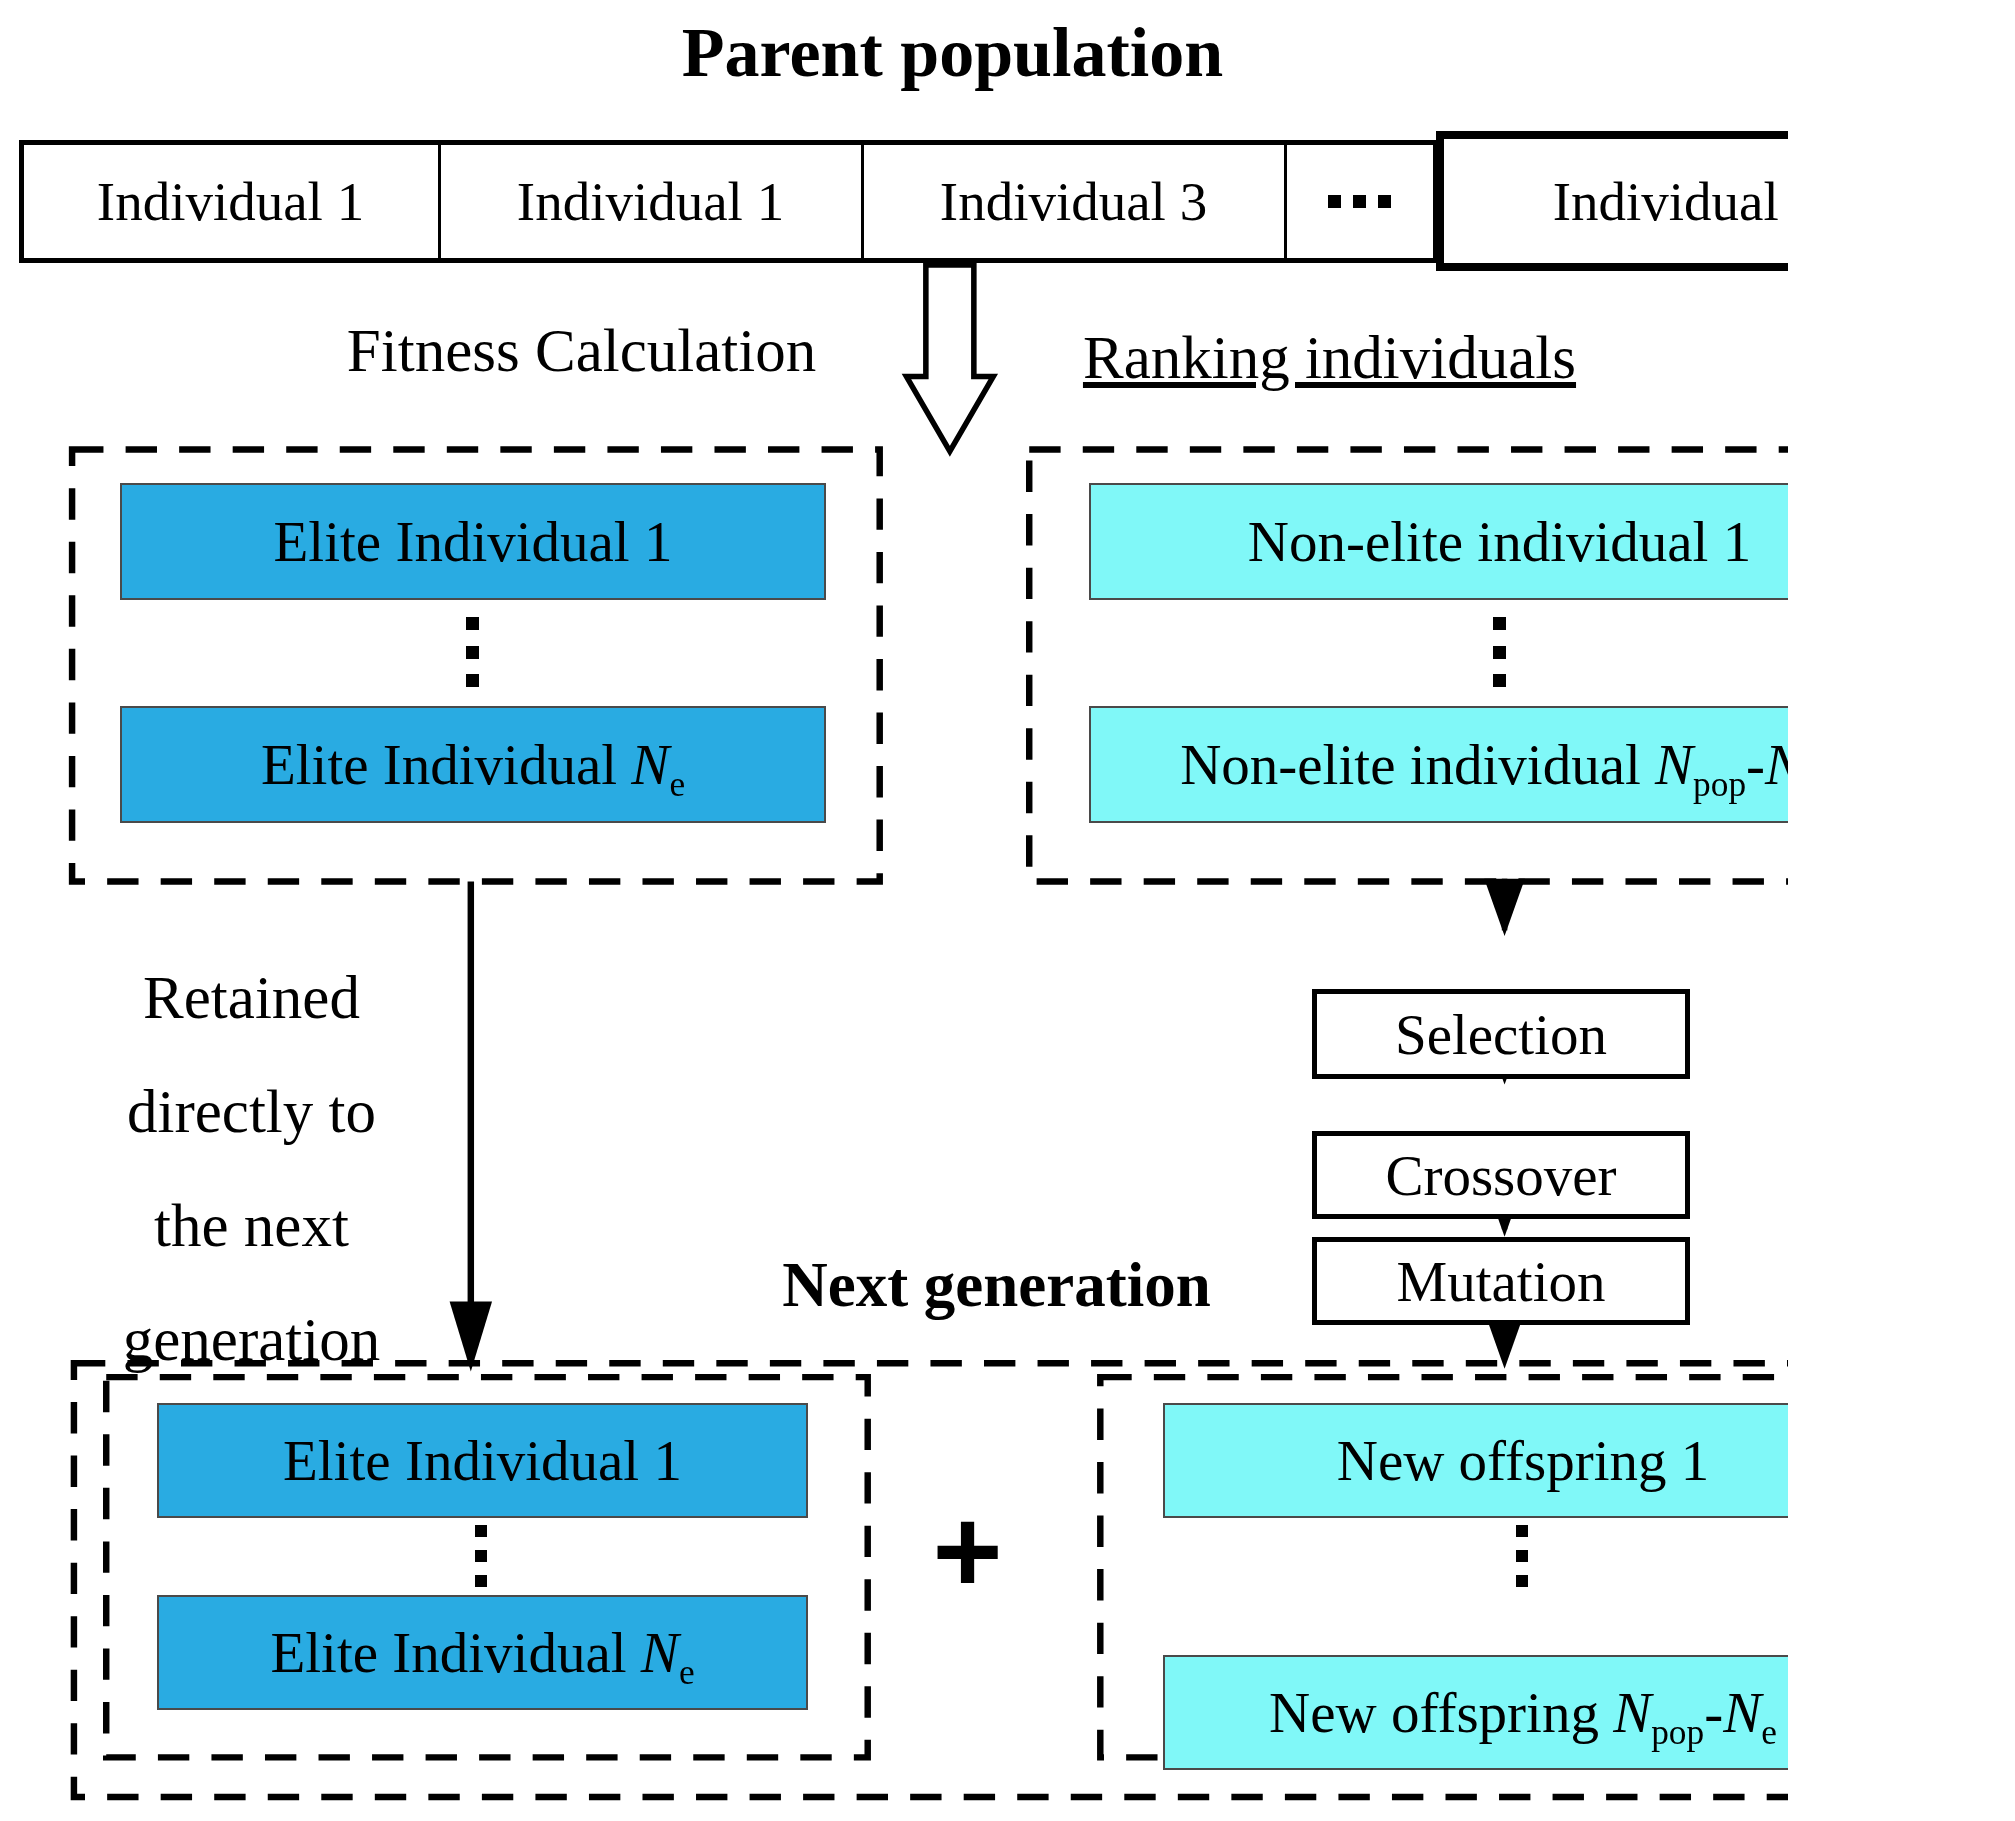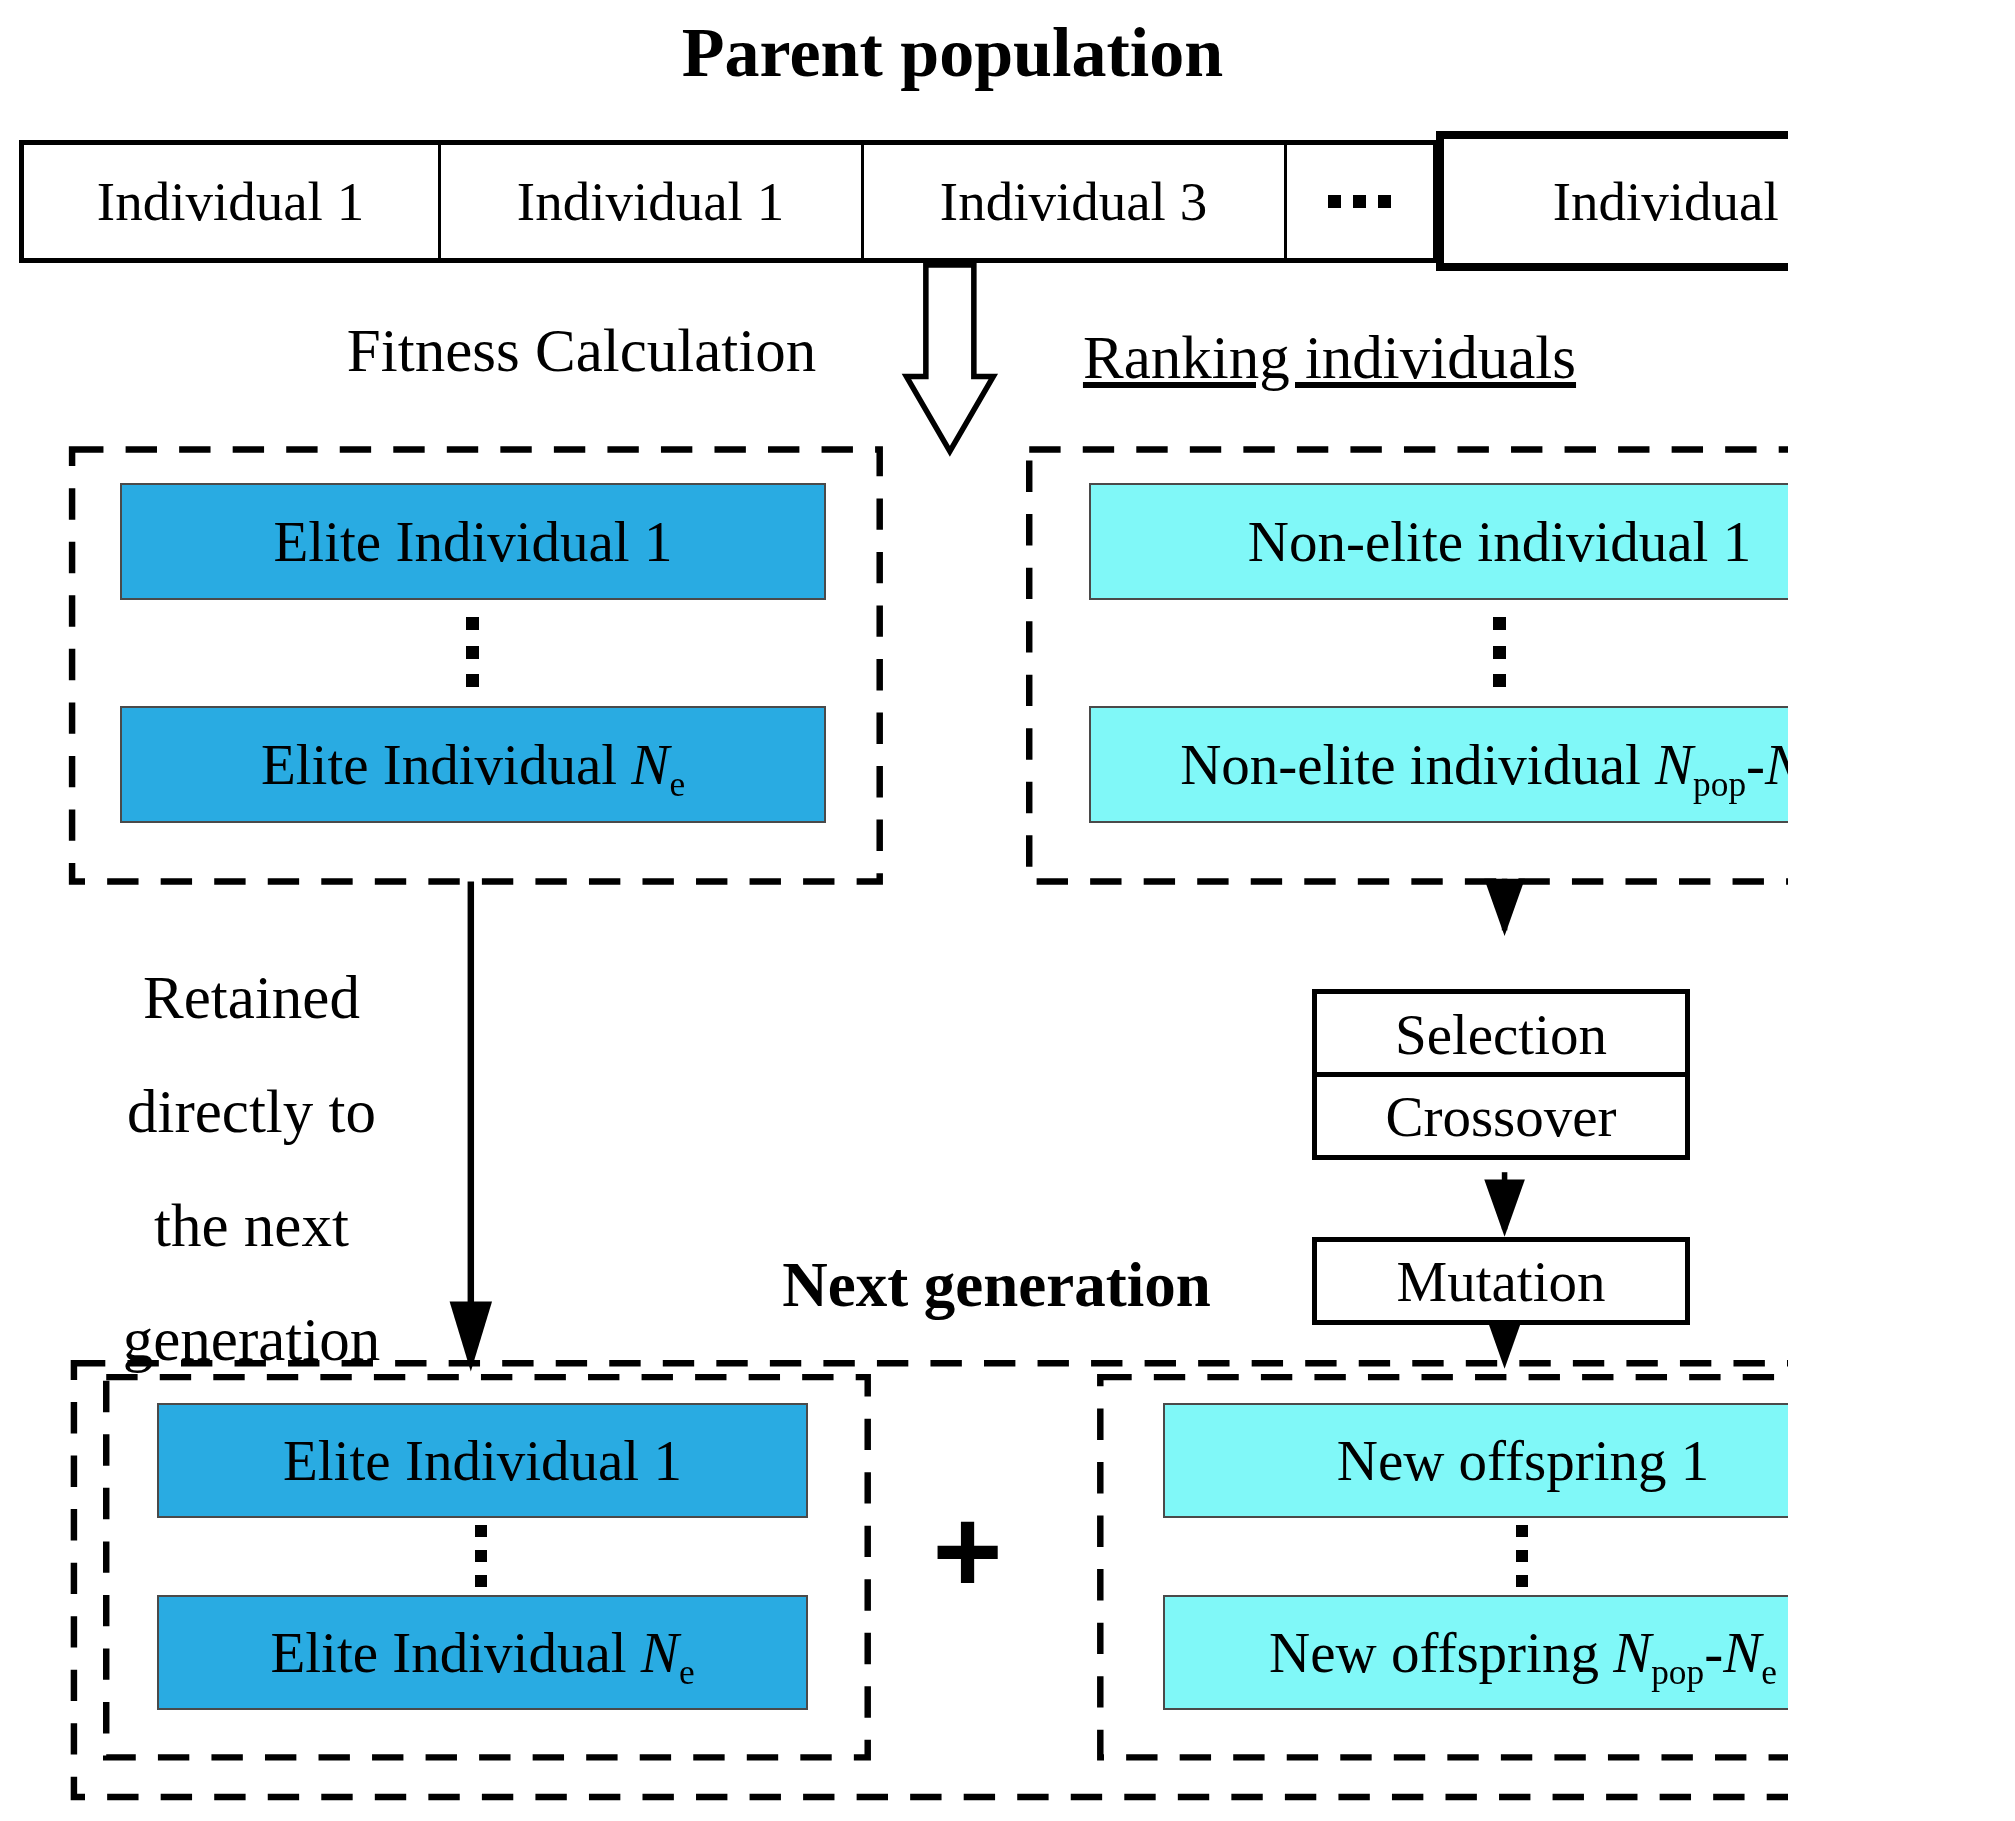--- a/index.html
+++ b/index.html
@@ -34,26 +34,26 @@
   .cbox{border:2.8px solid #4a4a4a;font-size:57px;}
   .elite{background:#29abe2;}
   .nonelite{background:#80f8f8;}
   .e1{left:120px;top:483px;width:706px;height:117px;}
   .e2{left:120px;top:706px;width:706px;height:117px;}
   .n1{left:1089px;top:483px;width:821px;height:117px;}
   .n2{left:1089px;top:706px;width:821px;height:117px;}
   .be1{left:157px;top:1403px;width:651px;height:115px;}
   .be2{left:157px;top:1595px;width:651px;height:115px;}
   .o1{left:1163px;top:1403px;width:720px;height:115px;}
-  .o2{left:1163px;top:1595px;width:720px;height:115px;}
+  .o2{left:1163px;top:1655px;width:720px;height:115px;}
 
   
   .pbox{border:5.5px solid #000;background:#fff;font-size:57px;}
   .psel{left:1312px;top:989px;width:378px;height:90px;}
-  .pcro{left:1312px;top:1072px;width:378px;height:88px;}
+  .pcro{left:1312px;top:1131px;width:378px;height:88px;}
   .pmut{left:1312px;top:1237px;width:378px;height:88px;}
 
   
   .vdots{position:absolute;display:flex;flex-direction:column;gap:15.7px;}
   .vdots span{width:13px;height:13px;background:#000;display:block;}
   .vd-tl{left:466px;top:617px;}
   .vd-tr{left:1493px;top:617px;}
   .vd-bl{left:475px;top:1525px;gap:13px;}
   .vd-bl span{width:12px;height:12px;}
   .vd-br{left:1516px;top:1525px;gap:13px;}

